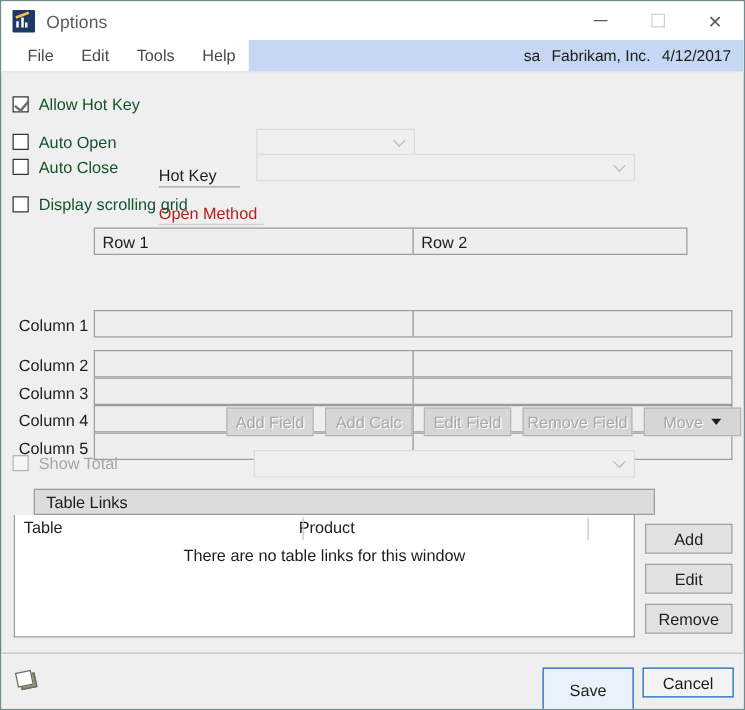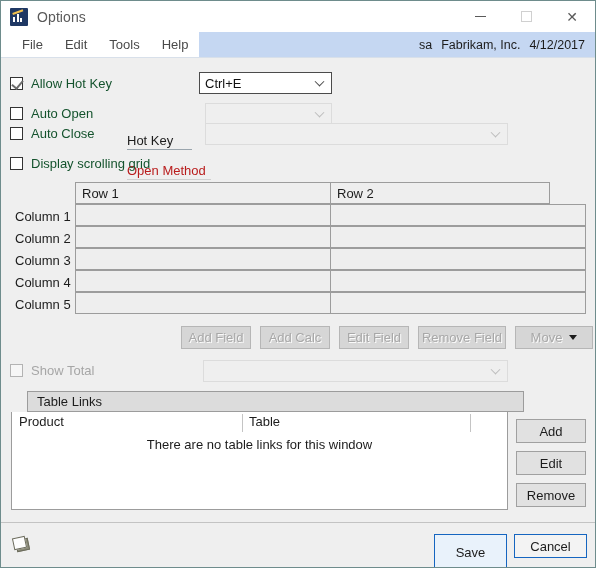--- a/index.html
+++ b/index.html
@@ -245,24 +245,20 @@
     </div>
   </div>
 
   <div class="content">
 
     <div style="position:absolute;left:9px;top:18px;display:flex;align-items:center;">
       <span class="cb checked"></span>
       <span class="cblabel">Allow Hot Key</span>
     </div>
     <div class="fieldlabel" style="position:absolute;left:126px;top:73px;width:65px;">Hot Key</div>
-    <div class="combo" style="position:absolute;left:198px;top:14px;width:133px;">
-      <span>Ctrl+E</span>
-      <span class="chev"></span>
-    </div>
 
     <div style="position:absolute;left:9px;top:48px;display:flex;align-items:center;">
       <span class="cb"></span>
       <span class="cblabel">Auto Open</span>
     </div>
     <div class="fieldlabel disabled" style="position:absolute;left:126px;top:103px;width:84px;">Open Method</div>
     <div class="combo disabled" style="position:absolute;left:204px;top:45px;width:127px;">
       <span></span>
       <span class="chev"></span>
     </div>
@@ -281,21 +277,21 @@
       <span class="cb"></span>
       <span class="cblabel">Display scrolling grid</span>
     </div>
 
     <div class="grid" style="left:0px;top:125px;width:586px;">
       <div class="grid-row" style="height:22px;">
         <div style="width:75px;"></div>
         <div class="gcell head" style="width:256px;height:22px;">Row 1</div>
         <div class="gcell head" style="width:220px;height:22px;text-align:center;">Row 2</div>
       </div>
-      <div class="grid-row" style="height:22px;">
+      <div class="grid-row" style="height:32px;margin-top:44px;">
         <div class="rowlabel" style="width:75px;height:22px;">Column 1</div>
         <div class="gcell" style="width:256px;height:22px;"></div>
         <div class="gcell" style="width:256px;height:22px;"></div>
       </div>
       <div class="grid-row" style="height:22px;">
         <div class="rowlabel" style="width:75px;height:22px;">Column 2</div>
         <div class="gcell" style="width:256px;height:22px;"></div>
         <div class="gcell" style="width:256px;height:22px;"></div>
       </div>
       <div class="grid-row" style="height:22px;">
@@ -332,22 +328,22 @@
     </div>
     <div class="fieldlabel disabled" style="position:absolute;left:122px;top:363px;width:78px;">Total Field</div>
     <div class="combo disabled" style="position:absolute;left:202px;top:302px;width:305px;">
       <span></span>
       <span class="chev"></span>
     </div>
 
     <div class="panel-head" style="position:absolute;left:10px;top:333px;width:497px;height:21px;margin-left:16px;">Table Links</div>
     <div class="panel-body" style="position:absolute;left:10px;top:354px;width:497px;height:98px;">
       <div class="lv-head">
+        <div class="lv-col" style="width:220px;">Table</div>
         <div class="lv-col" style="width:230px;">Product</div>
-        <div class="lv-col" style="width:220px;">Table</div>
         <div class="vsep" style="left:230px;"></div>
         <div class="vsep" style="left:458px;"></div>
       </div>
       <div class="empty-msg">There are no table links for this window</div>
     </div>
 
     <div style="position:absolute;left:515px;top:361px;">
       <div class="btn" style="width:70px;height:24px;">Add</div>
     </div>
     <div style="position:absolute;left:515px;top:393px;">

